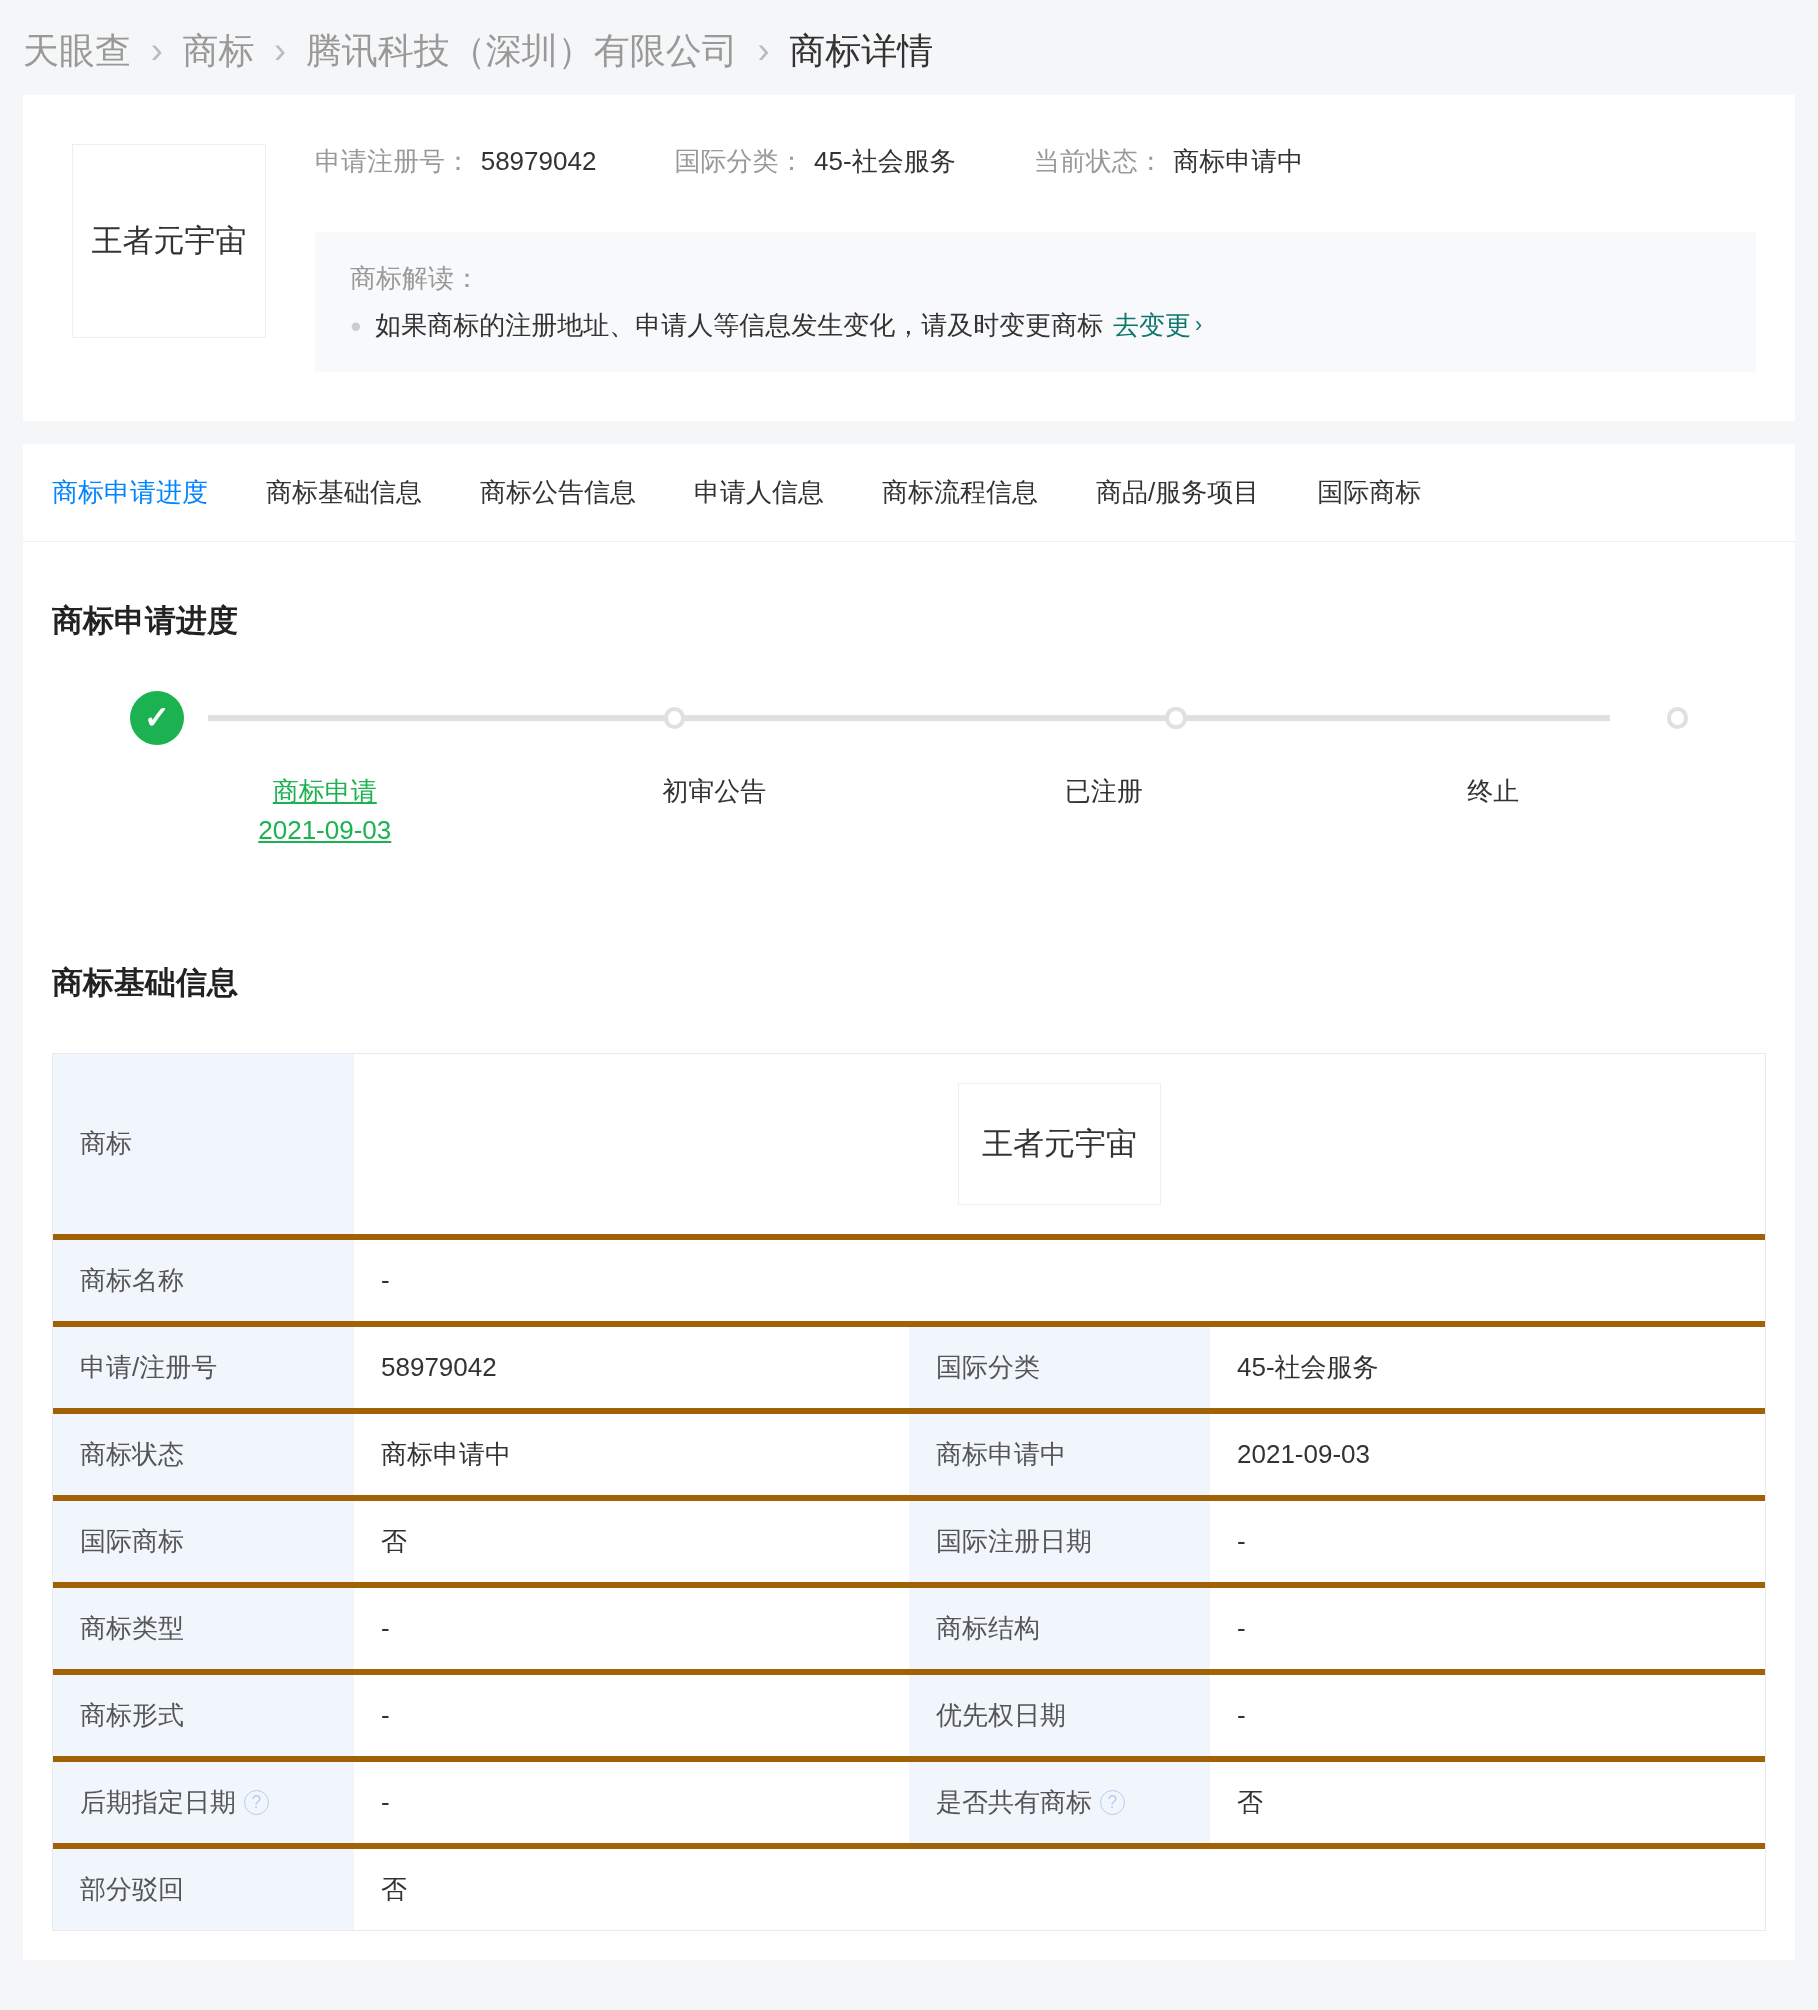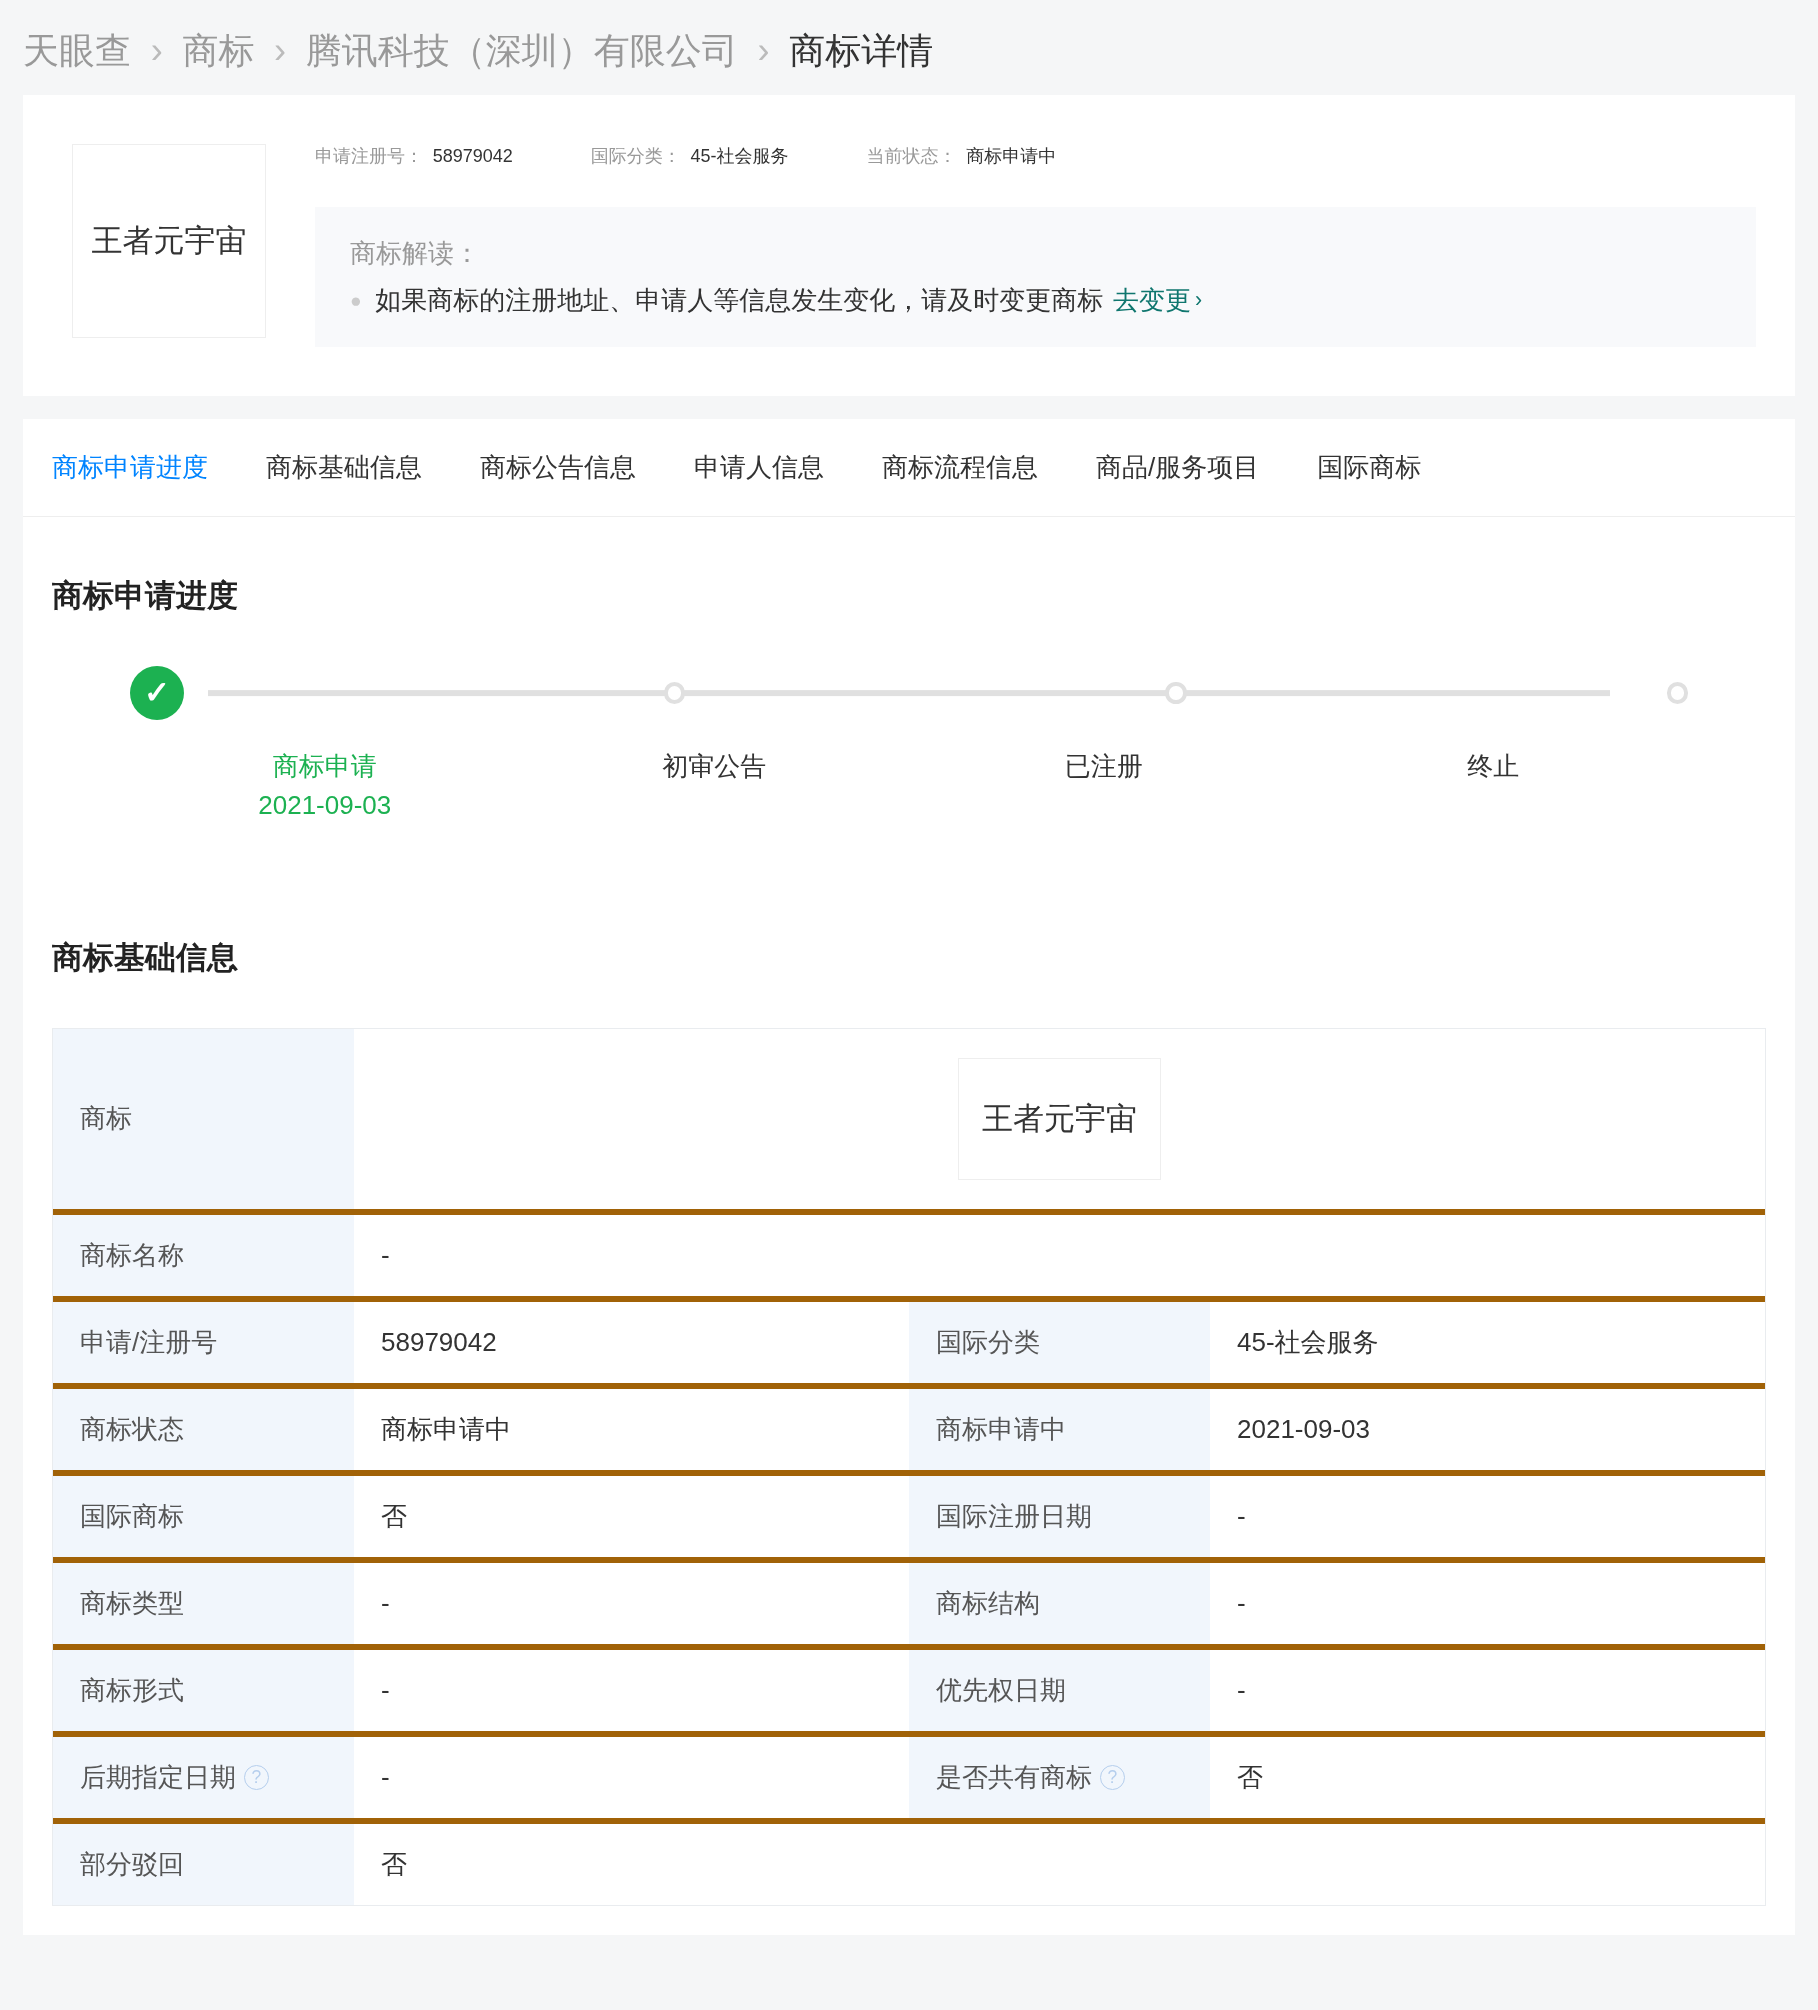--- a/index.html
+++ b/index.html
@@ -33,22 +33,22 @@
   align-items: center;
   justify-content: center;
   font-size: 31px;
   margin-right: 49px;
   flex-shrink: 0;
 }
 .header-right { flex: 1; }
 .info-row {
   display: flex;
   gap: 78px;
-  margin-bottom: 39px;
-  font-size: 18px;
+  margin-bottom: 53px;
+  font-size: 26px;
   text-align: center;
 }
 .info-item .label { color: #999; margin-right: 9.7px; }
 .interpret-box {
   background: #f8f9fb;
   padding: 29px 35px;
 }
 .interpret-title { color: #999; margin-bottom: 11.6px; font-size: 26px; }
 .bullet-line { display: flex; align-items: center; font-size: 26px; }
 .bullet { color: #ccc; margin-right: 13.6px; font-size: 19.4px; }
@@ -122,21 +122,21 @@
 .step-labels {
   display: flex;
   justify-content: space-between;
   margin-top: 29px;
 }
 .step-label {
   text-align: center;
   font-size: 26px;
   flex: 1;
 }
-.step-label.active { color: #1cb151; }
+.step-label.active { color: #1cb151; text-decoration: underline; }
 .step-label.active .date { display: block; margin-top: 5.8px; }
 .table {
   border: 1px solid #e9ecef;
   border-collapse: collapse;
   width: 100%;
 }
 .table-row { display: flex; border-top: 6px solid #a16207; }
 .table-row:first-child { border-top: none; }
 .cell {
   padding: 23px 27px;

